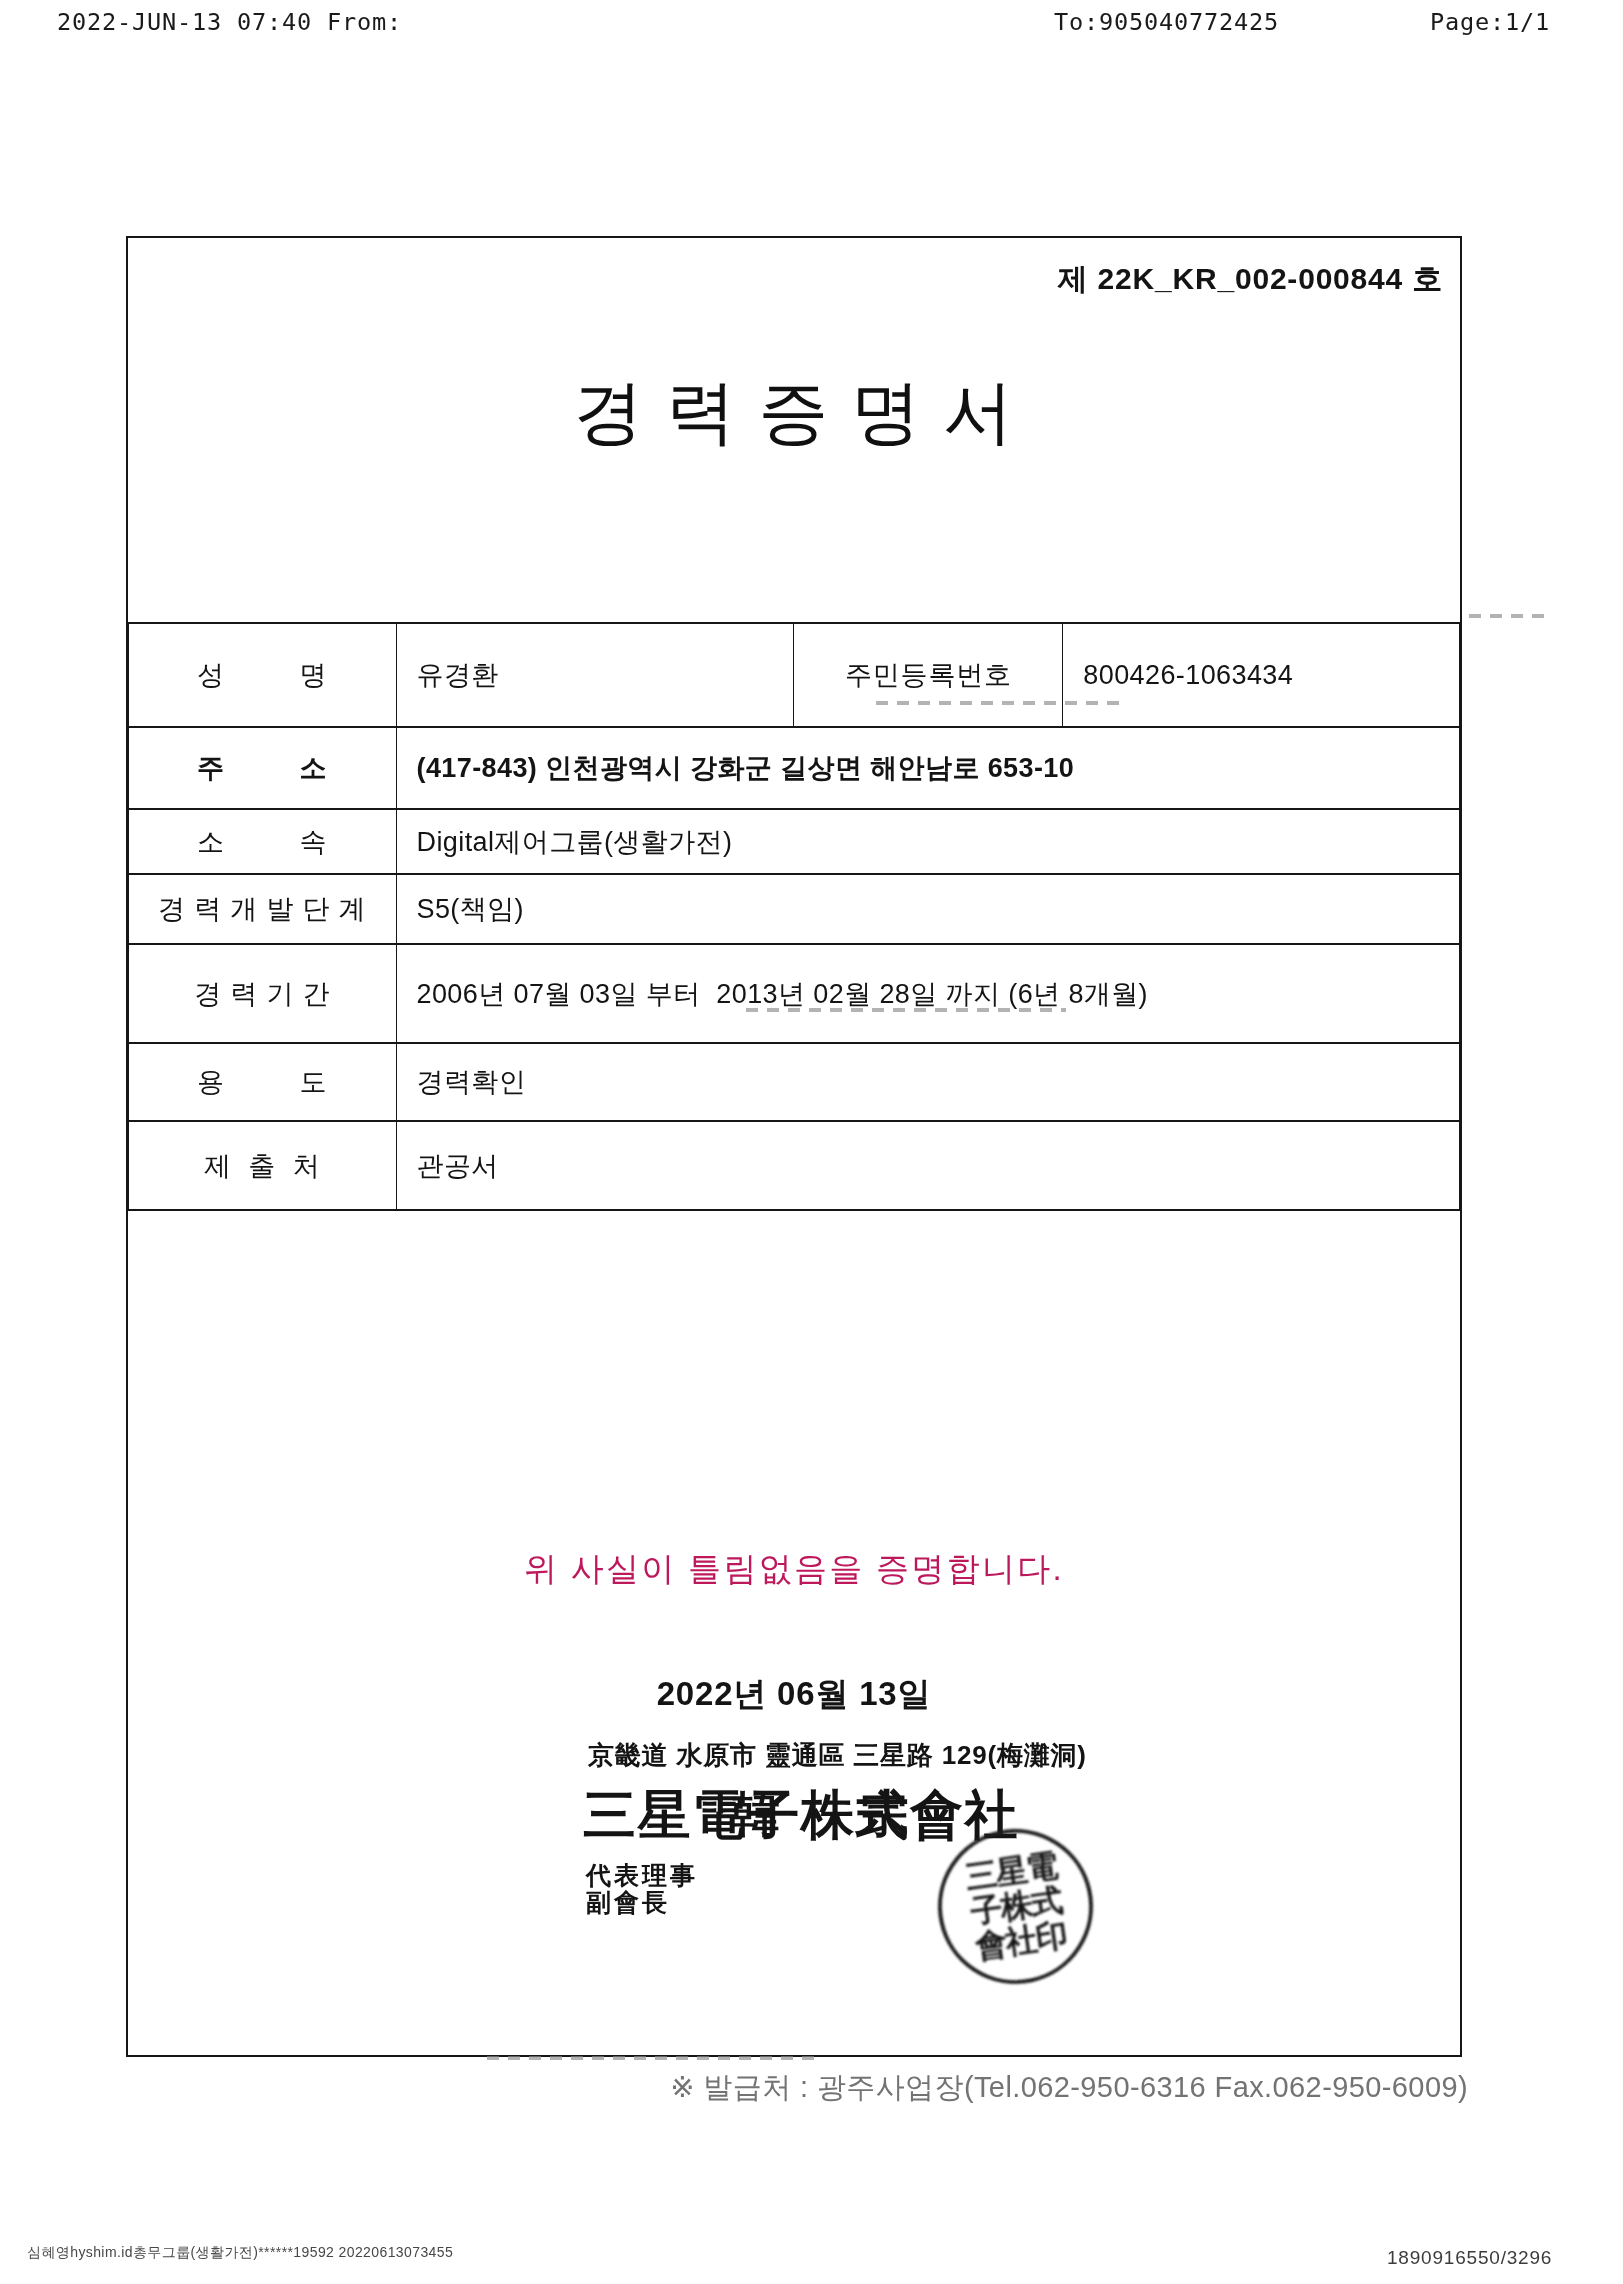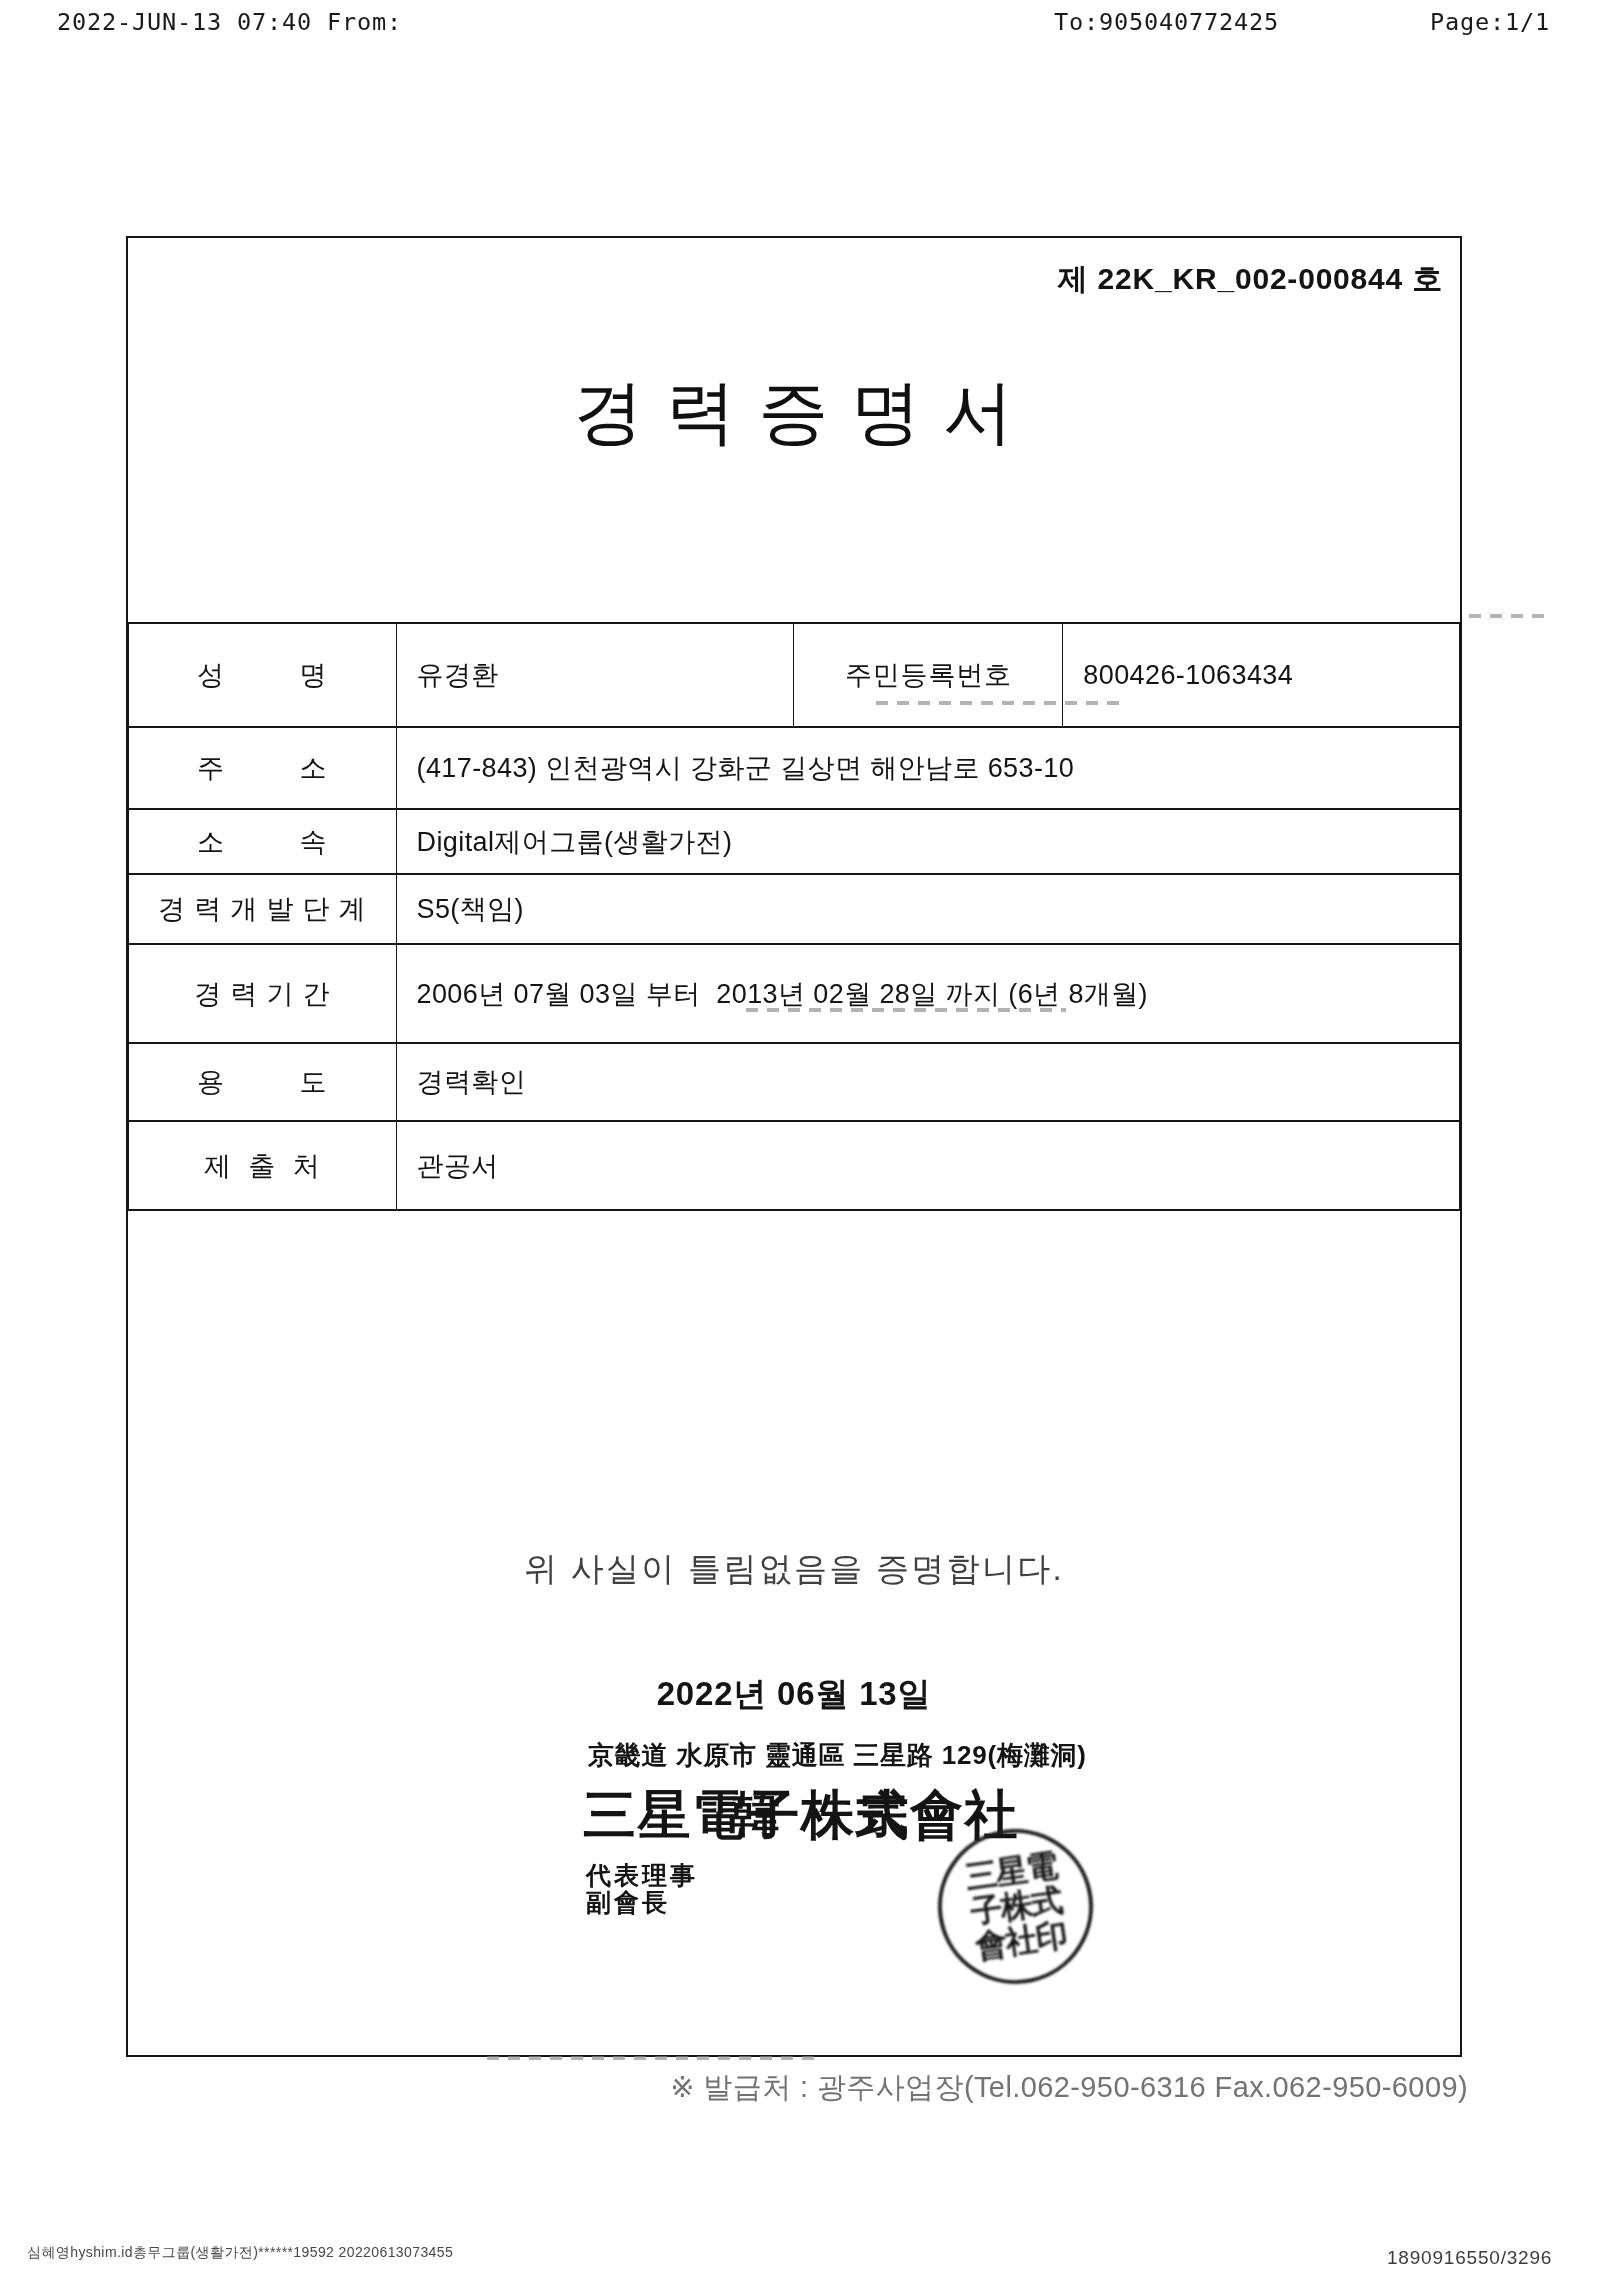--- a/index.html
+++ b/index.html
@@ -21,25 +21,25 @@
               font-size:70px;letter-spacing:1.5px;color:#101010;}
 
   
   table.cert{position:absolute;top:384px;left:0;width:100%;
              border-collapse:collapse;table-layout:fixed;}
   table.cert td{border-left:1.5px solid #161616;border-right:1.5px solid #161616;
                 border-top:2.3px solid #161616;border-bottom:2.3px solid #161616;
                 font-size:27px;vertical-align:middle;white-space:pre;overflow:hidden;}
   td.lbl{text-align:center;letter-spacing:0.8px;padding:0 4.6px;}
   td.val{text-align:left;padding:0 7.6px 0 20px;letter-spacing:0.4px;}
-  tr.h1{height:104px;} tr.h2{height:82px;} tr.h3{height:65px;}
+  tr.h1{height:104px;} tr.h2{height:82px;font-weight:bold;} tr.h3{height:65px;}
   tr.h4{height:70px;}  tr.h5{height:99px;} tr.h6{height:78px;} tr.h7{height:89px;}
 
   .statement{top:1547px;left:126px;width:1336px;text-align:center;
-             font-size:33px;letter-spacing:2.3px;color:#404040;}
+             font-size:33px;letter-spacing:2.3px;color:#be185d;}
   .issue-date{top:1672px;left:126px;width:1336px;text-align:center;
               font-size:33px;font-weight:700;letter-spacing:0.8px;}
 
   .company-address{top:1738px;left:588px;font-size:26px;font-weight:700;letter-spacing:0.8px;}
   .company-name{top:1780px;left:583px;font-size:53px;font-weight:700;letter-spacing:1.5px;}
 
   .signer-titles{top:1862px;left:586px;font-size:25px;font-weight:700;line-height:27px;letter-spacing:3px;}
   .signer-name{top:1783px;left:732px;font-size:48px;font-weight:700;}
 
   .seal{top:1829px;left:938px;width:155px;height:155px;border:4.6px solid #1c1c1c;

